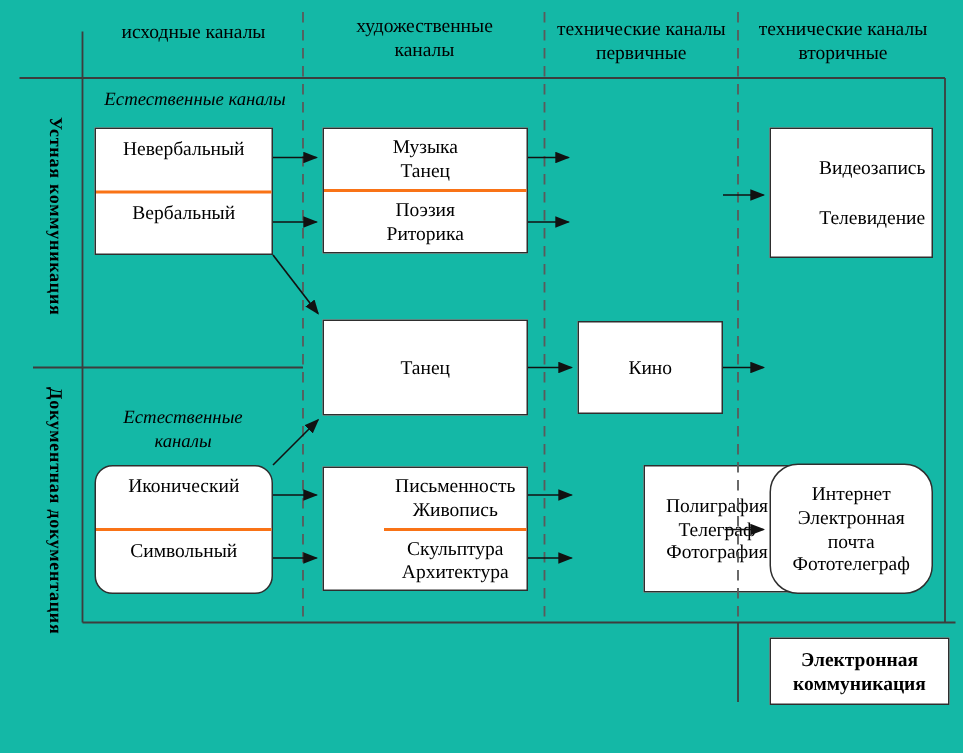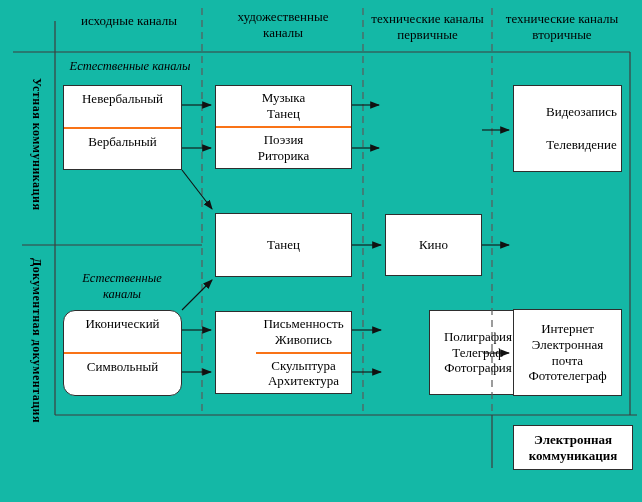--- a/index.html
+++ b/index.html
@@ -79,21 +79,21 @@
   </div>
   <div class="box" style="left:215px;top:311px;width:137px;height:83px;padding-left:40px;">
     <div class="half mid">Письменность
 Живопись</div>
     <div class="half mid">Скульптура
 Архитектура</div>
   </div>
   <div class="box center" style="left:385px;top:310px;width:98px;height:85px;margin-left:44px;">Полиграфия
 Телеграф
 Фотография</div>
-  <div class="box center" style="left:513px;top:309px;width:109px;height:87px;">Интернет
+  <div class="box center" style="left:513px;top:309px;width:109px;height:87px;border-radius:19px;">Интернет
 Электронная
 почта
 Фототелеграф</div>
 
   <div class="box center bold" style="left:513px;top:425px;width:120px;height:45px;">Электронная
 коммуникация</div>
 
   <svg class="wires" width="642" height="502" viewBox="0 0 642 502">
     <defs>
       <marker id="arr" markerWidth="9" markerHeight="7" refX="8" refY="3.5" orient="auto">

